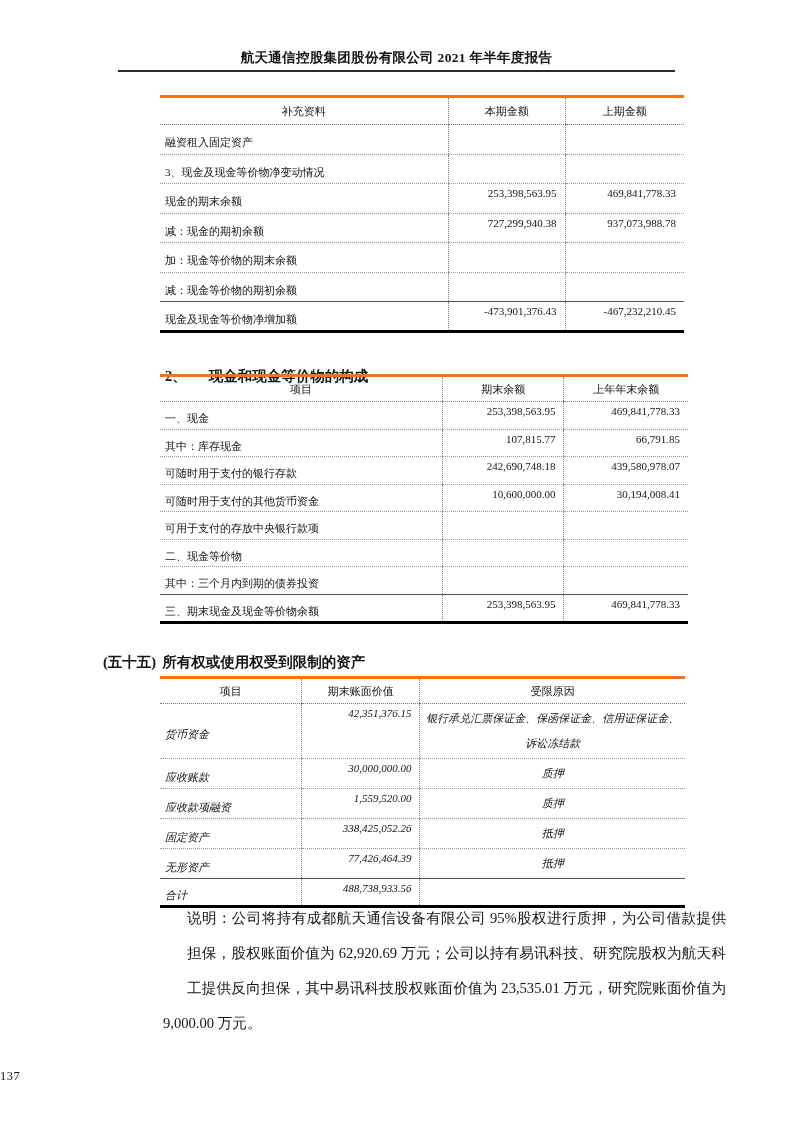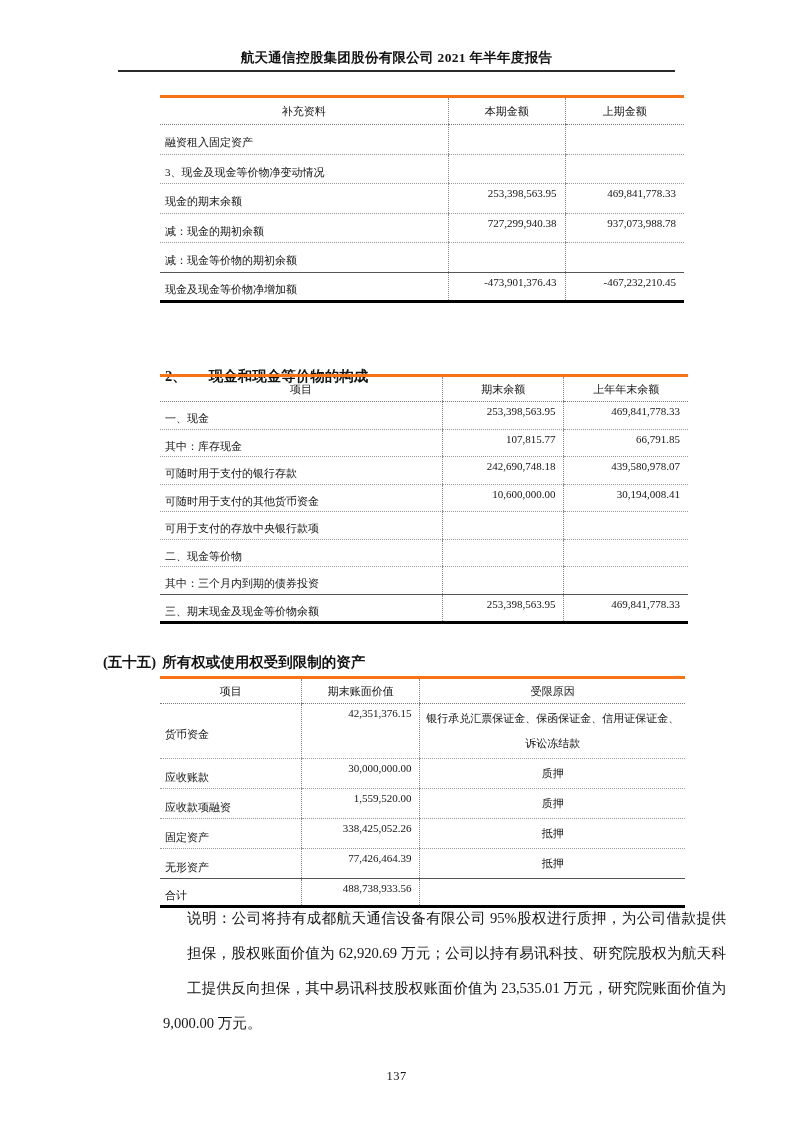--- a/index.html
+++ b/index.html
@@ -46,41 +46,41 @@
   #table1 { left: 160px; top: 95px; width: 524px; }
   #table1 th { height: 28px; }
   #table1 td { height: 29.5px; }
 
   #table2 { left: 160px; top: 374px; width: 528px; }
   #table2 th { height: 26px; }
   #table2 td { height: 27.5px; margin-left: 48px; }
 
   #table3 { left: 160px; top: 676px; width: 525px; }
   #table3 th { height: 26px; }
-  #table3 td { height: 27px; }
+  #table3 td { height: 27px; font-style: italic; }
   #table3 tr.tall td { height: 54px; }
   #table3 .reason { line-height: 25px; }
 
   
   .sec-heading { position: absolute; font-weight: bold; white-space: nowrap; }
   #sec2-heading { left: 165px; top: 367px; font-size: 14.5px; }
   #sec2-heading .sec-title { margin-left: 22px; }
   #sec55-heading { left: 103px; top: 653px; font-size: 14.5px; }
   #sec55-heading .sec-title { margin-left: 6px; }
 
   
   #note { position: absolute; left: 163px; top: 901px; width: 563px; font-size: 14.6px; }
   .note-line { height: 35px; line-height: 35px; white-space: nowrap; }
   .note-line.just { text-align: justify; text-align-last: justify; white-space: normal;
                     height: 35px; overflow: hidden; margin-left: 24px; }
 
   
   .page-number {
     position: absolute; top: 1069px; left: 0; width: 100%;
-    text-align: center; font-size: 12.5px; letter-spacing: 0.5px;
+    font-size: 12.5px; letter-spacing: 0.5px;
   }
 </style>
 </head>
 <body>
 
 <div class="doc-header">航天通信控股集团股份有限公司 2021 年半年度报告</div>
 <div class="header-rule"></div>
 
 <table class="fin-table" id="table1">
   <colgroup>
@@ -108,20 +108,25 @@
     <td class="lbl">现金的期末余额</td>
     <td class="num vd">253,398,563.95</td>
     <td class="num vd">469,841,778.33</td>
   </tr>
   <tr>
     <td class="lbl">减：现金的期初余额</td>
     <td class="num vd">727,299,940.38</td>
     <td class="num vd">937,073,988.78</td>
   </tr>
   <tr>
+    <td class="lbl">加：现金等价物的期末余额</td>
+    <td class="num vd"></td>
+    <td class="num vd"></td>
+  </tr>
+  <tr>
     <td class="lbl">减：现金等价物的期初余额</td>
     <td class="num vd"></td>
     <td class="num vd"></td>
   </tr>
   <tr class="total-row">
     <td class="lbl">现金及现金等价物净增加额</td>
     <td class="num vd">-473,901,376.43</td>
     <td class="num vd">-467,232,210.45</td>
   </tr>
 </tbody>

